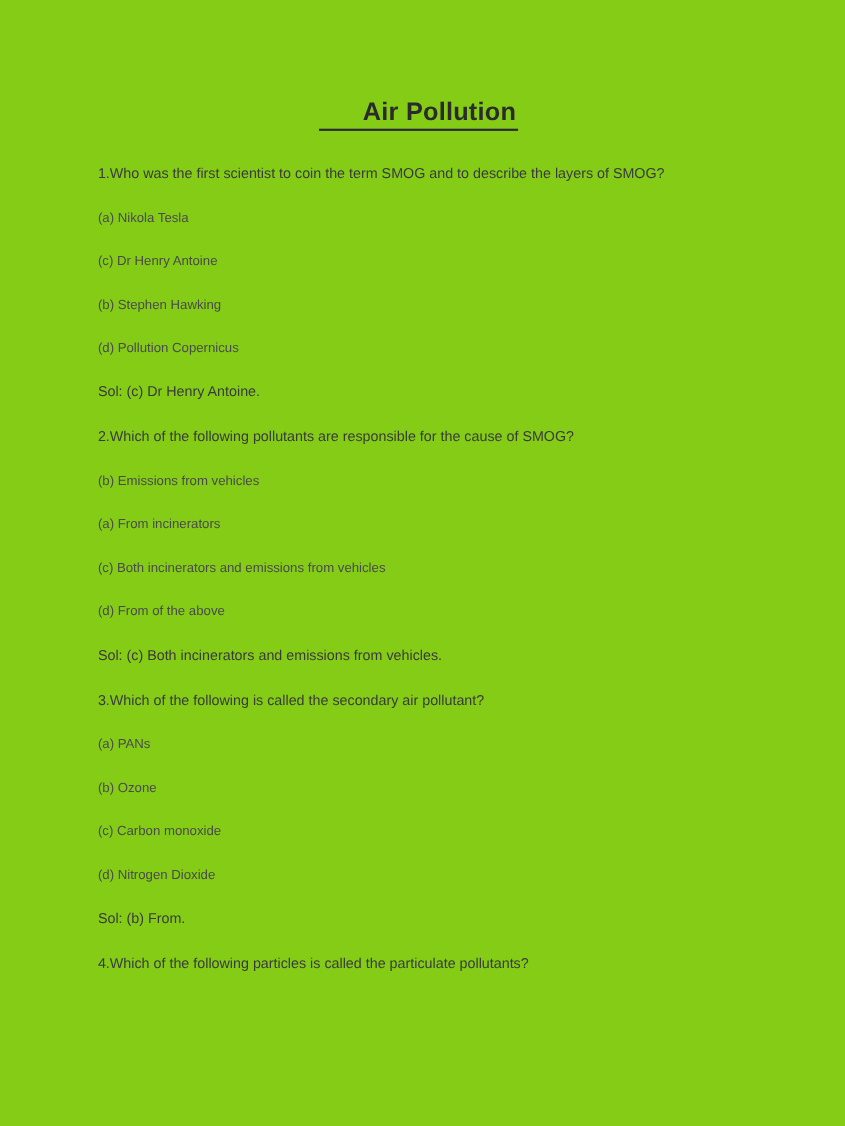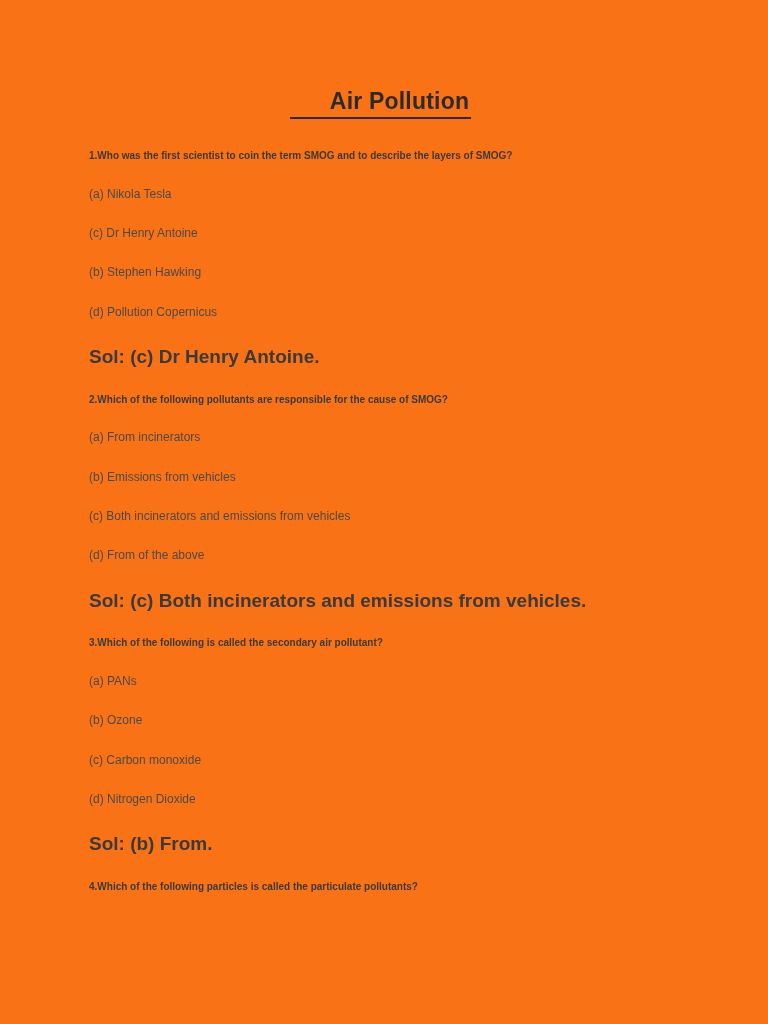--- a/index.html
+++ b/index.html
@@ -11,55 +11,55 @@
     width: 768px;
     height: 1024px;
     font-family: "Liberation Sans", sans-serif;
     color: #3b3b3b;
     -webkit-font-smoothing: antialiased;
   }
   .page {
     position: relative;
     width: 768px;
     height: 1024px;
-    background: #f97316;
+    background: #84cc16;
     box-sizing: border-box;
     padding: 88px 96px 40px 89px;
   }
   .doc-title {
     text-align: center;
     font-size: 23px;
     font-weight: bold;
     color: #2b2b2b;
     margin: 0 0 30px 0;
     letter-spacing: 0.2px;
   }
   .doc-title .title-underline {
     display: inline-block;
     border-bottom: 2px solid #2b2b2b;
     padding: 0 2px 2px 40px;
   }
   .question {
-    font-size: 10px;
-    font-weight: bold;
+    font-size: 13px;
+    font-weight: normal;
     color: #3a3a3a;
     line-height: 1.45;
     margin: 16px 0 22px 0;
     max-width: 580px;
   }
   .option {
     font-size: 12px;
     font-weight: normal;
     color: #4a4a4a;
     line-height: 1.45;
     margin: 0 0 22px 0;
   }
   .solution {
-    font-size: 19px;
-    font-weight: bold;
+    font-size: 13px;
+    font-weight: normal;
     color: #3a3a3a;
     line-height: 1.45;
     margin: 12px 0 22px 0;
   }
   .block { margin: 0; padding: 0; }
 </style>
 </head>
 <body>
 
 <div class="page">
@@ -71,22 +71,22 @@
   <div class="block">
 
     <p class="question">1.Who was the first scientist to coin the term SMOG and to describe the layers of SMOG?</p>
     <p class="option">(a) Nikola Tesla</p>
     <p class="option">(c) Dr Henry Antoine</p>
     <p class="option">(b) Stephen Hawking</p>
     <p class="option">(d) Pollution Copernicus</p>
     <p class="solution">Sol: (c) Dr Henry Antoine.</p>
 
     <p class="question">2.Which of the following pollutants are responsible for the cause of SMOG?</p>
+    <p class="option">(b) Emissions from vehicles</p>
     <p class="option">(a) From incinerators</p>
-    <p class="option">(b) Emissions from vehicles</p>
     <p class="option">(c) Both incinerators and emissions from vehicles</p>
     <p class="option">(d) From of the above</p>
     <p class="solution">Sol: (c) Both incinerators and emissions from vehicles.</p>
 
     <p class="question">3.Which of the following is called the secondary air pollutant?</p>
     <p class="option">(a) PANs</p>
     <p class="option">(b) Ozone</p>
     <p class="option">(c) Carbon monoxide</p>
     <p class="option">(d) Nitrogen Dioxide</p>
     <p class="solution">Sol: (b) From.</p>

